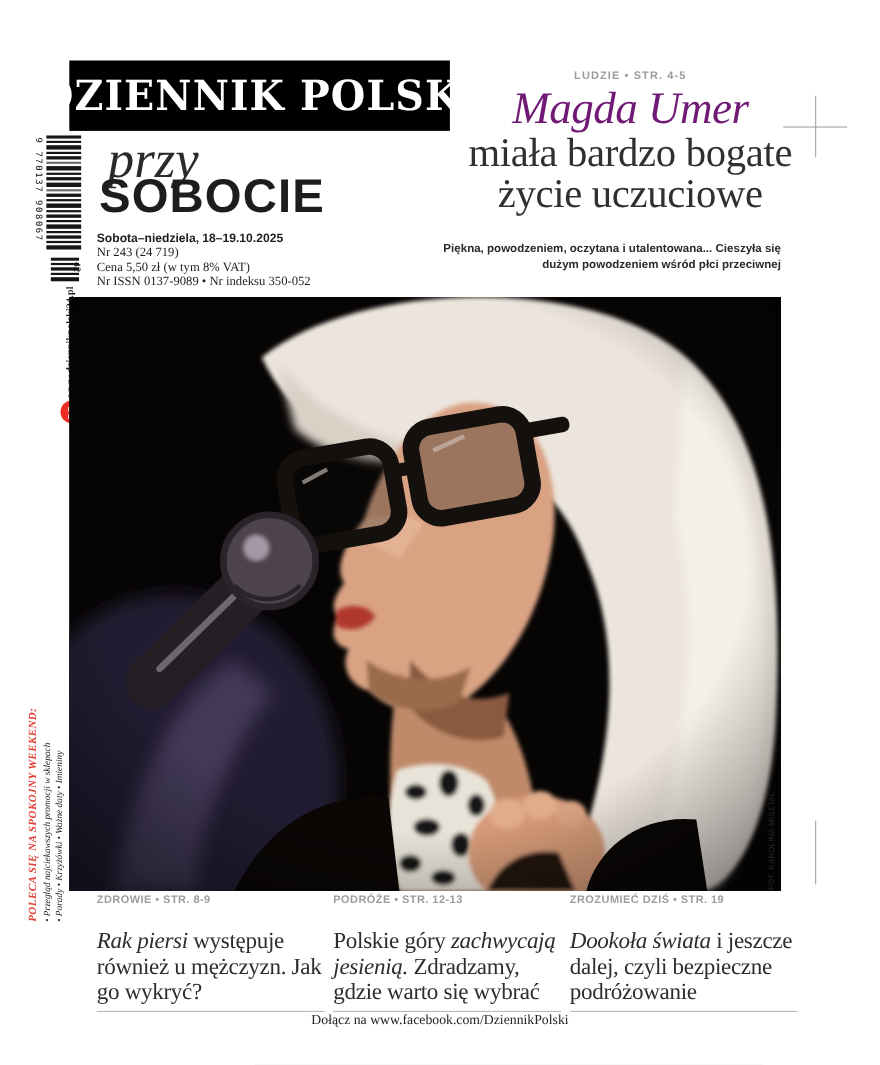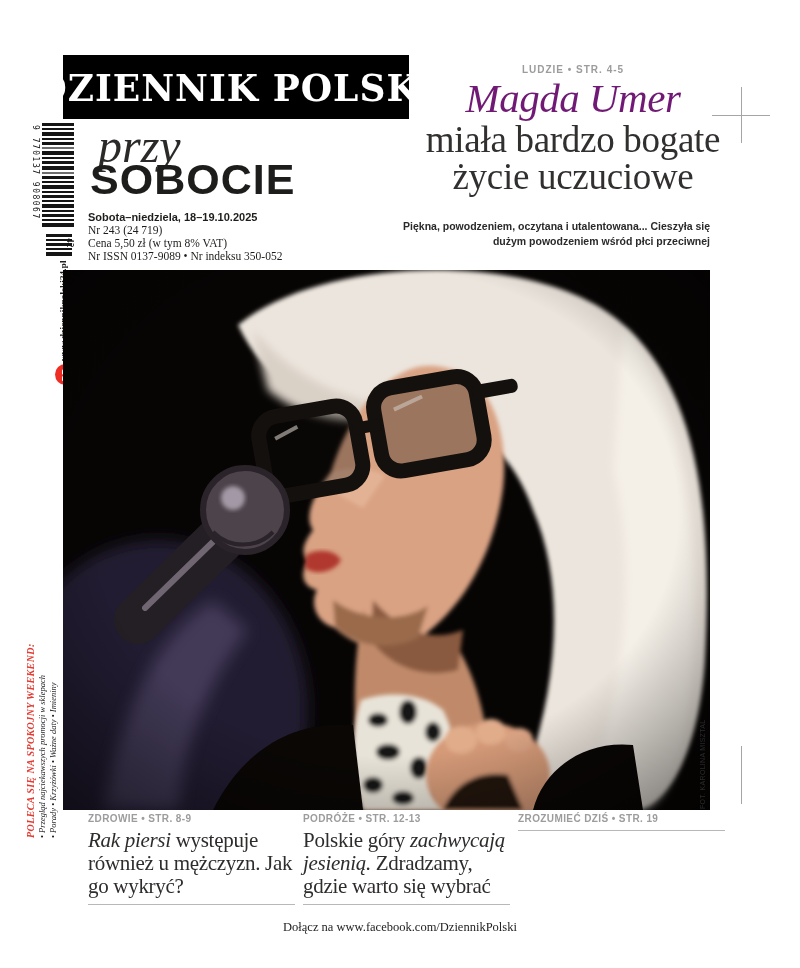--- a/index.html
+++ b/index.html
@@ -53,21 +53,21 @@
 
   
   .mark{position:absolute;background:#a5a5a5;}
   .mk-h{left:712px;top:115px;width:58px;height:1px;}
   .mk-v{left:741px;top:87px;width:1px;height:56px;}
   .mk-v2{left:741px;top:746px;width:1px;height:58px;}
 
   
   .teaser{position:absolute;top:813px;width:215px;}
   .teaser.c1{left:88px;} .teaser.c2{left:303px;} .teaser.c3{left:518px;}
-  .teaser .kicker{margin-bottom:5px;letter-spacing:0.4px;}
+  .teaser .kicker{margin-bottom:20px;letter-spacing:0.4px;}
   .thead{font-size:21px;line-height:23px;color:#2f2d2c;letter-spacing:-0.3px;margin:0;font-weight:normal;}
   .thead em{font-style:italic;}
   .rule{margin-top:6px;width:207px;border-bottom:1px solid #b8b8b8;}
 
   
   .footer{position:absolute;left:0;top:920px;width:800px;text-align:center;
           font-size:12.5px;color:#222;}
 </style>
 </head>
 <body>
@@ -242,18 +242,19 @@
     <h3 class="thead"><span></span><em>Rak piersi</em><span> występuje również u mężczyzn. Jak go wykryć?</span></h3>
     <div class="rule"></div>
   </div>
   <div class="teaser c2">
     <div class="kicker">PODRÓŻE • STR. 12-13</div>
     <h3 class="thead"><span>Polskie góry </span><em>zachwycają jesienią.</em><span> Zdradzamy, gdzie warto się wybrać</span></h3>
     <div class="rule"></div>
   </div>
   <div class="teaser c3">
     <div class="kicker">ZROZUMIEĆ DZIŚ • STR. 19</div>
+    <h3 class="thead"><span></span><em>Dookoła świata</em><span> i jeszcze dalej, czyli bezpieczne podróżowanie</span></h3>
     <div class="rule"></div>
   </div>
 
   <div class="footer">Dołącz na www.facebook.com/DziennikPolski</div>
 
 </div>
 
 </body></html>

